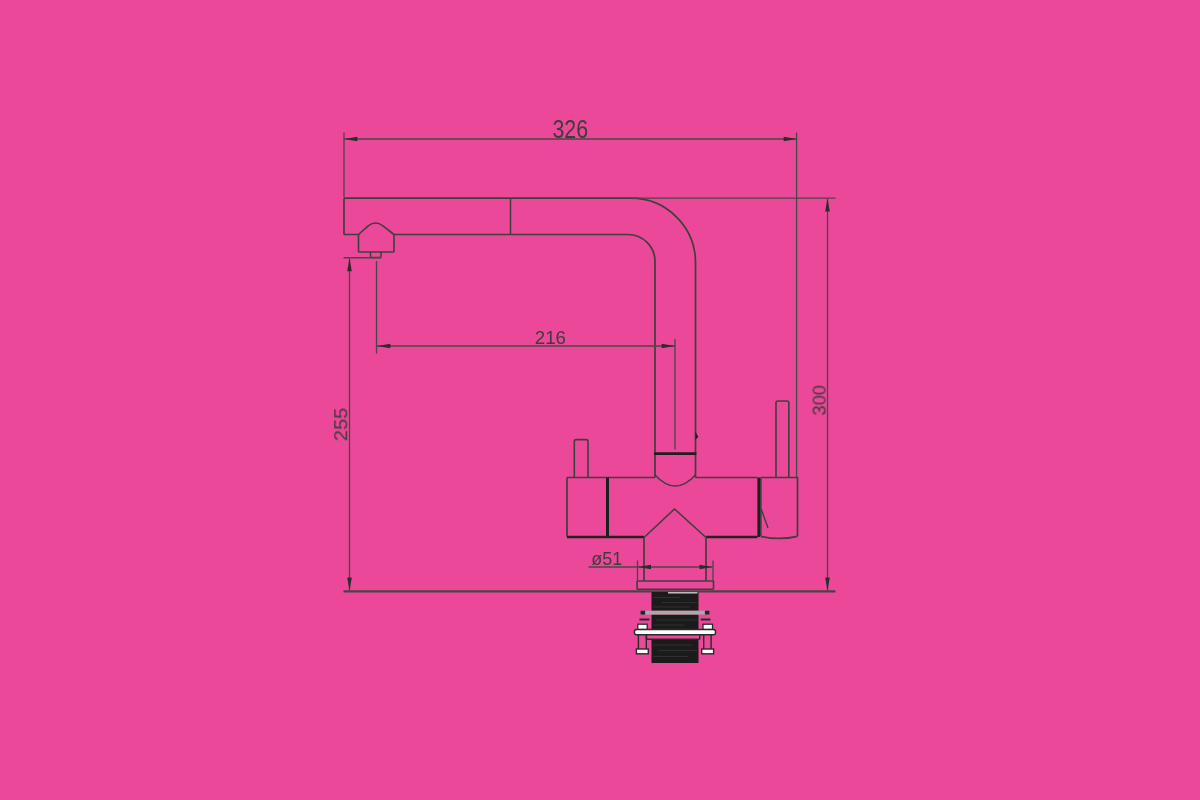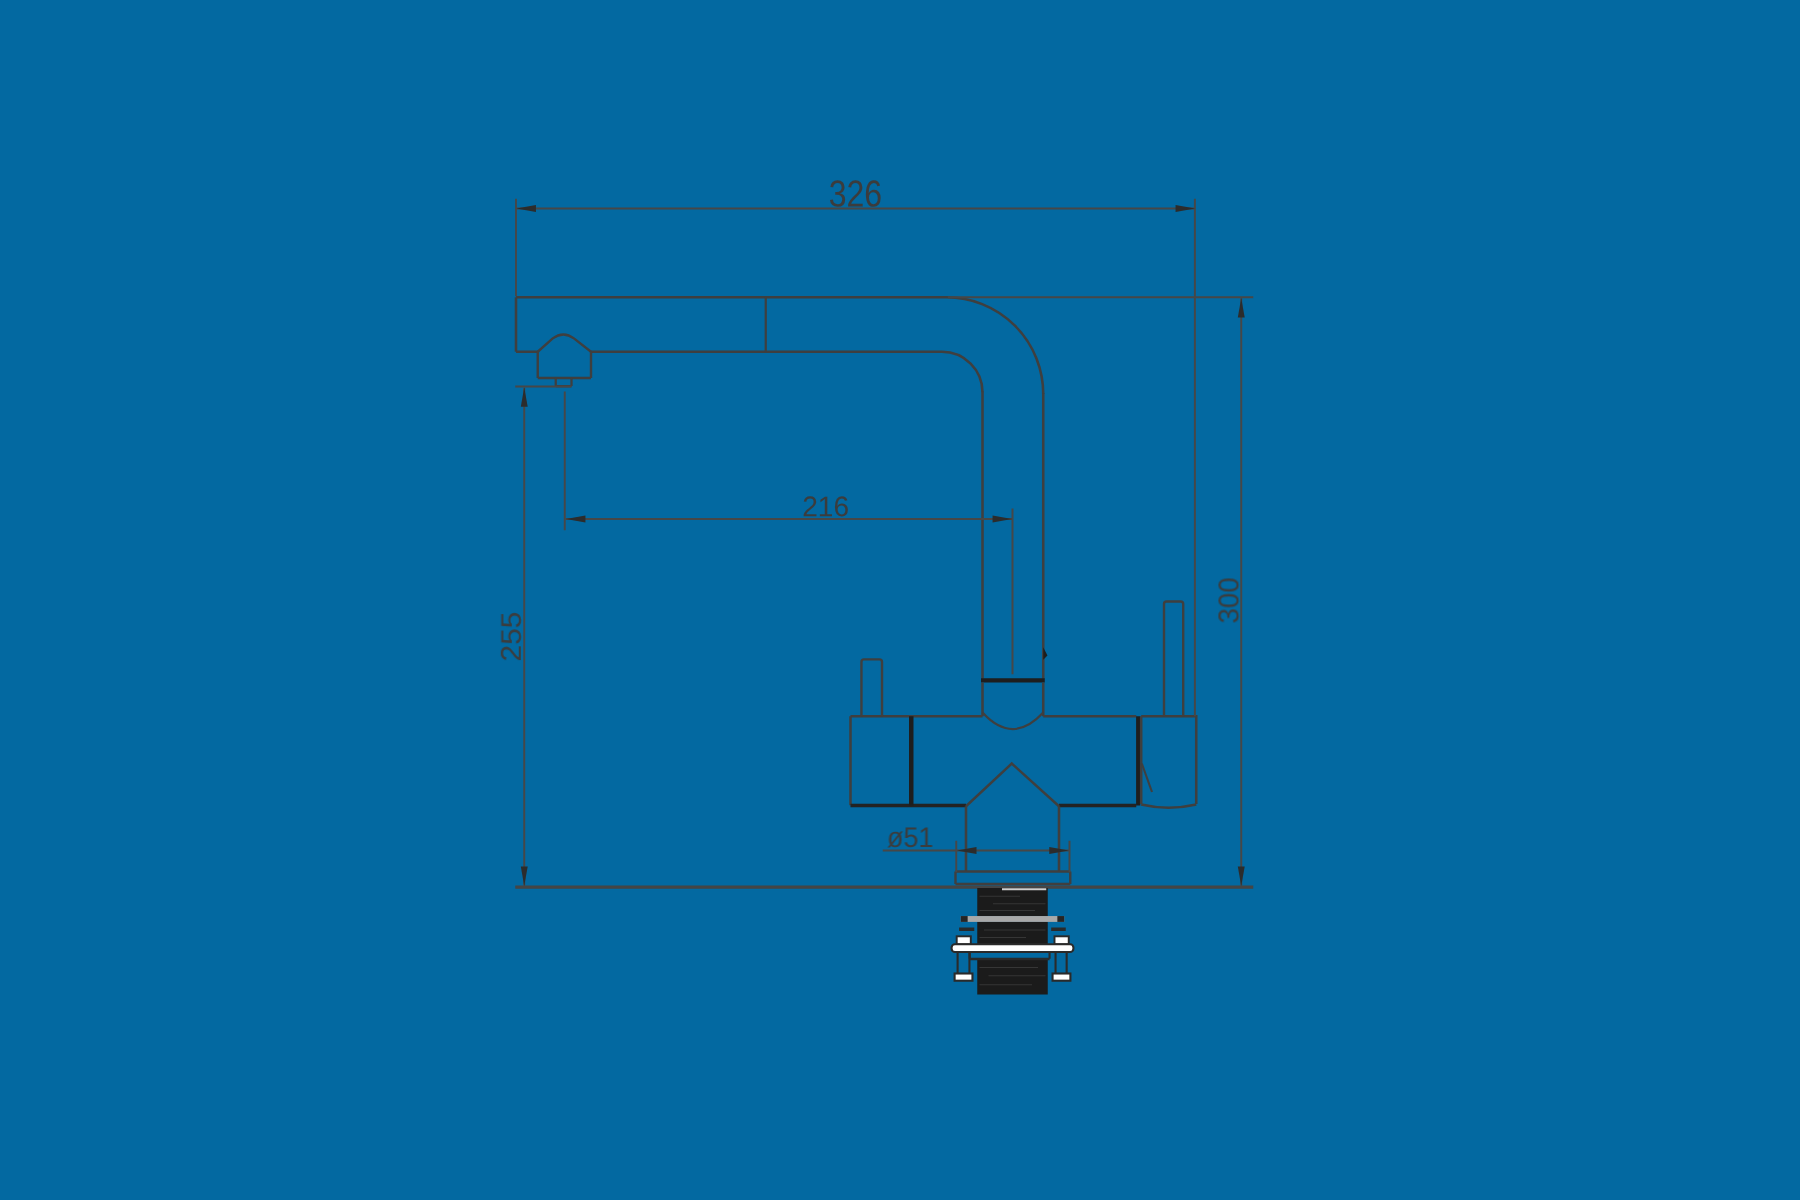--- a/index.html
+++ b/index.html
@@ -1,16 +1,16 @@
 <!DOCTYPE html>
 <html><head>
 <meta charset="utf-8">
 <style>
   html,body{margin:0;padding:0;background:#ffffff;}
-  #canvas{width:1200px;height:800px;position:relative;background:#0369a1;filter:blur(0.3px);}
+  #canvas{width:1200px;height:800px;position:relative;background:#ec4899;filter:blur(0.3px);}
   svg{display:block;}
   text{font-family:"Liberation Sans",sans-serif;fill:#3c3c3c;}
 </style>
 </head>
 <body>
 
 <div id="canvas">
 <svg width="1200" height="800" viewBox="0 0 1200 800">
   <g fill="none" stroke="#3f3f3f" stroke-width="1.6">
 

